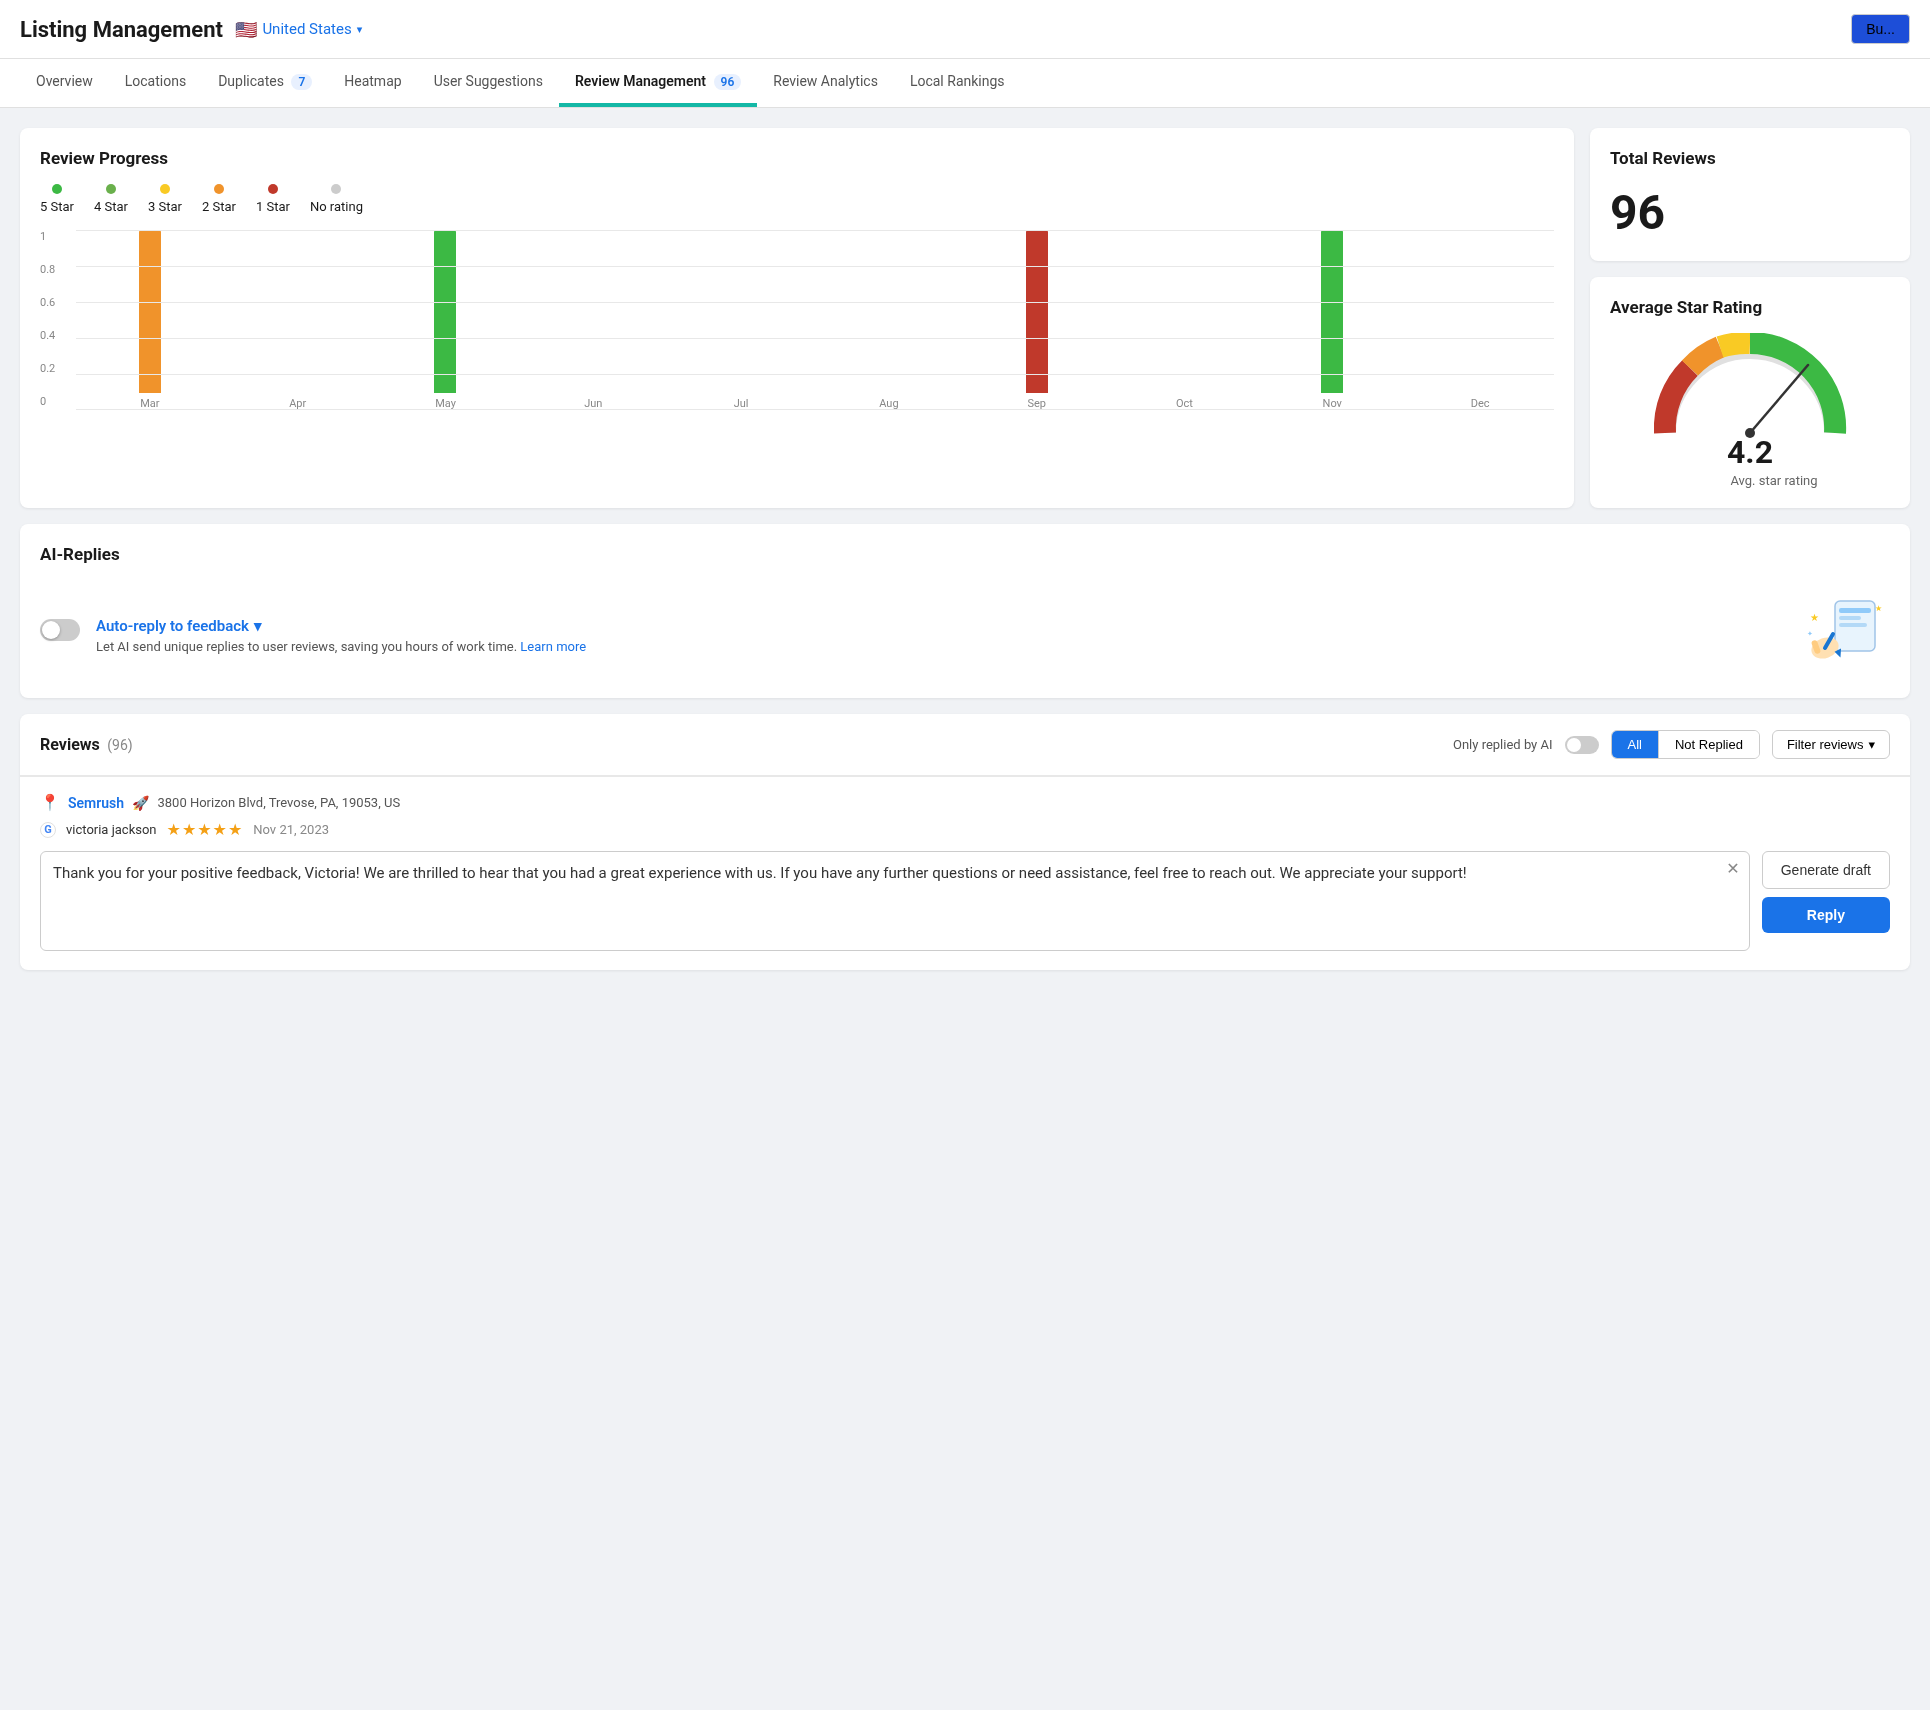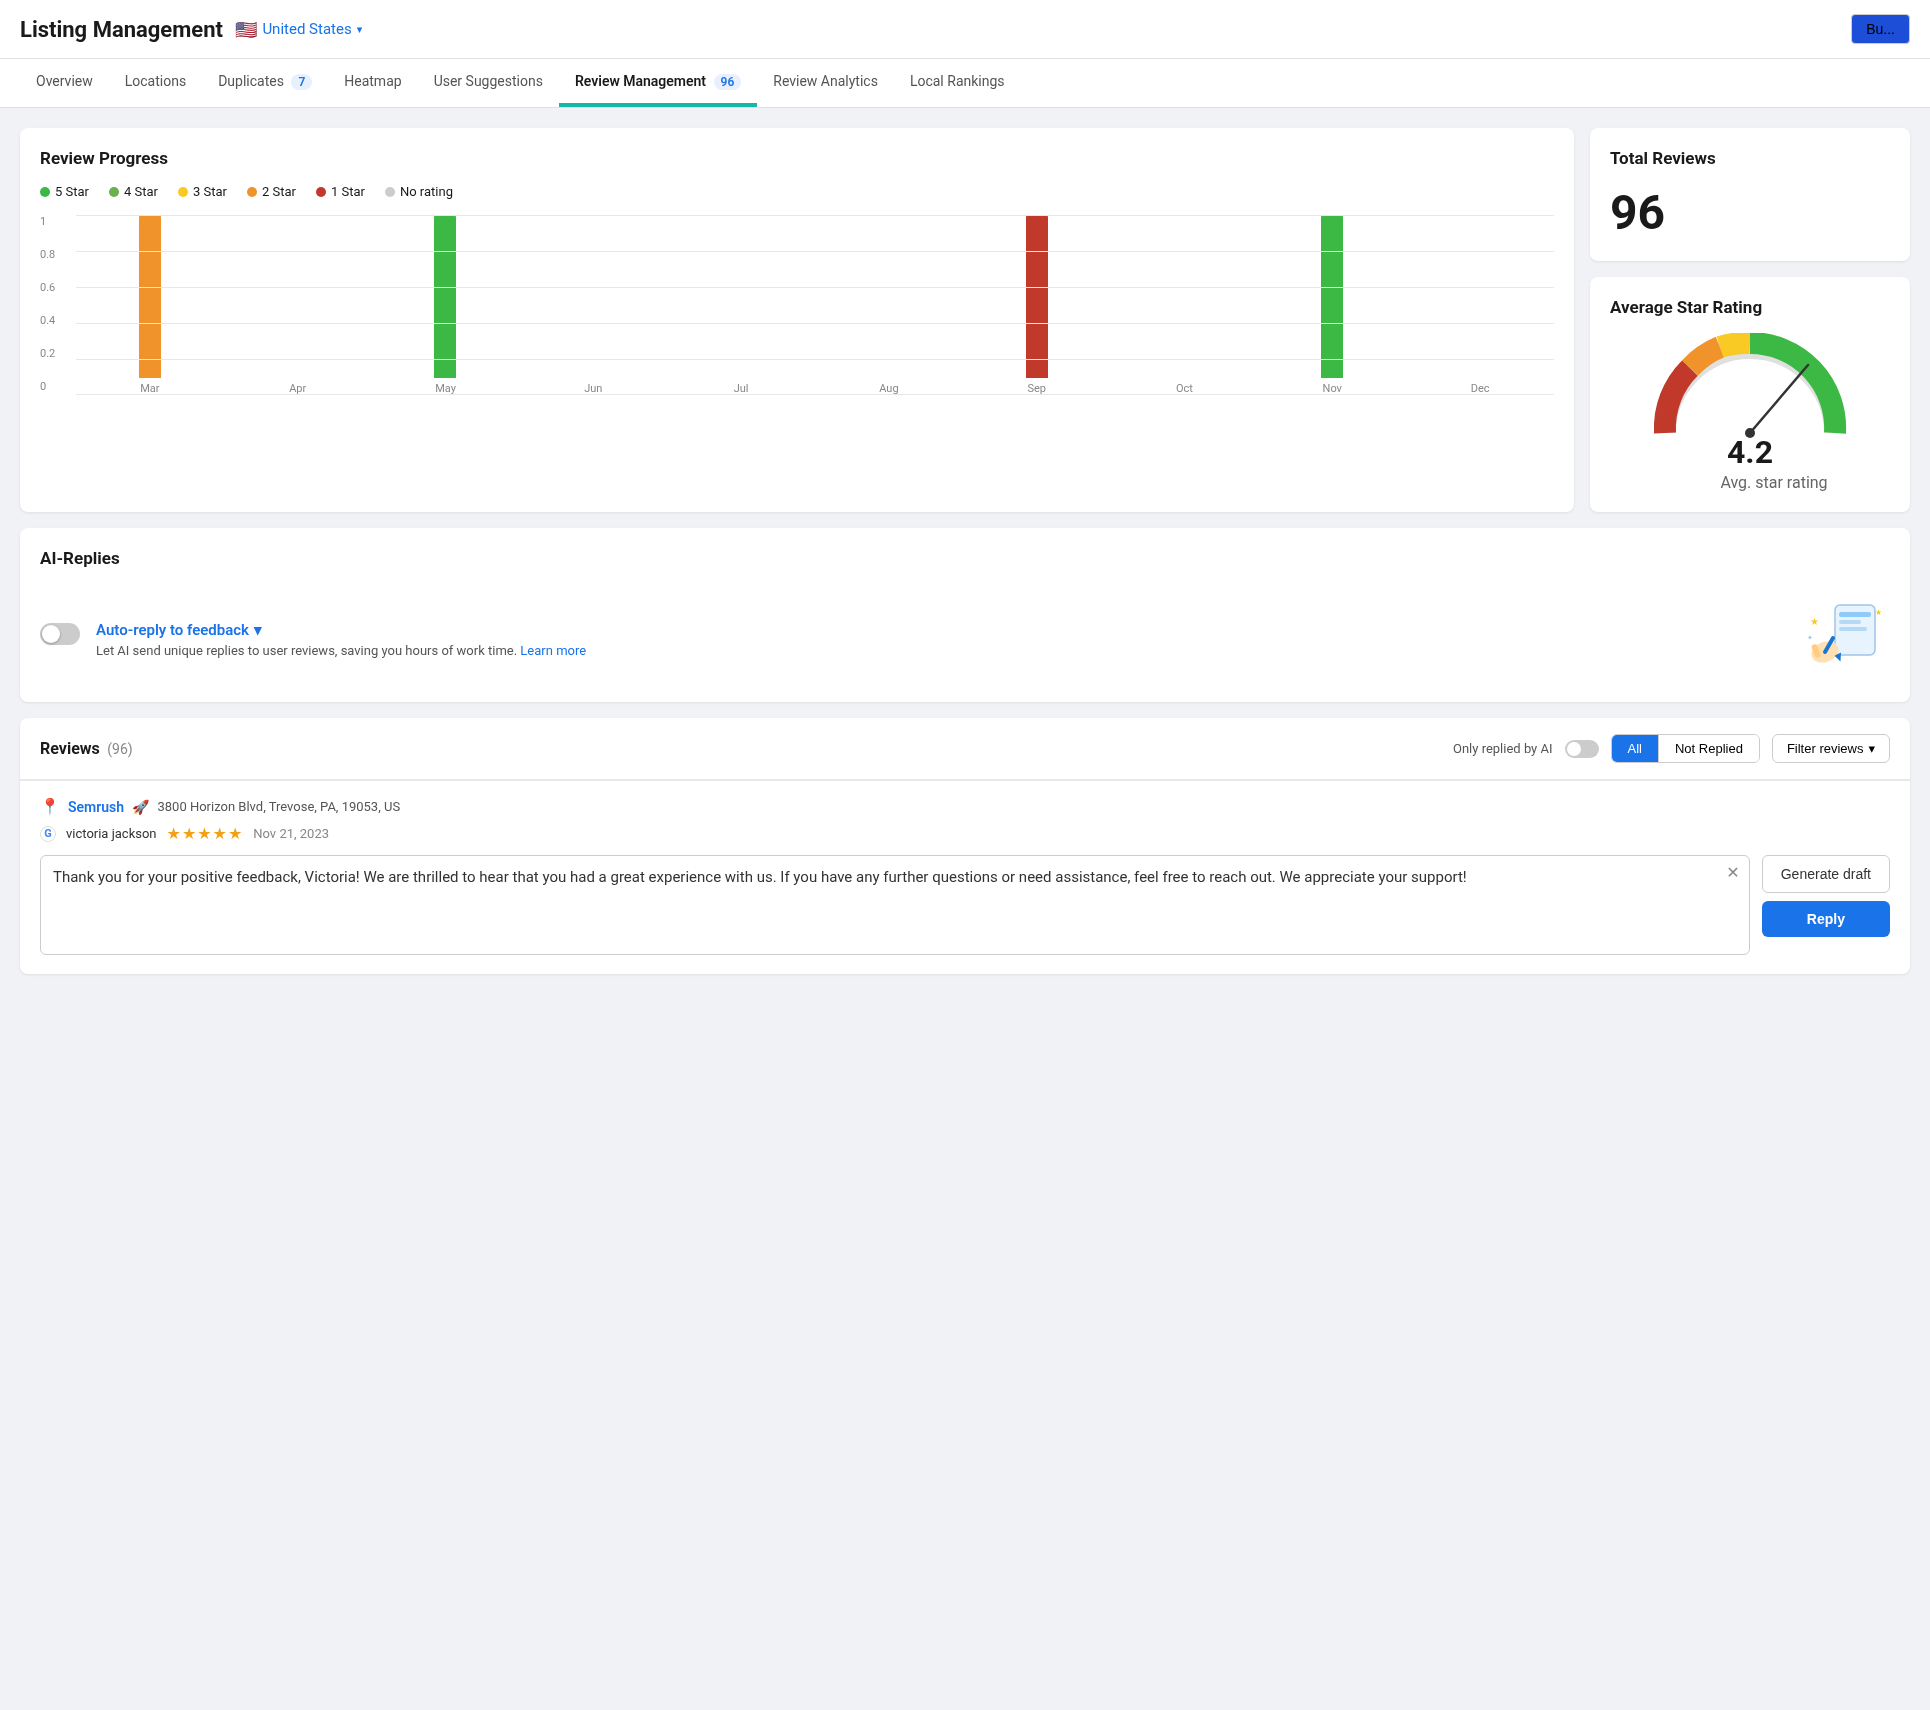--- a/index.html
+++ b/index.html
@@ -25,33 +25,33 @@
 
     
     .top-row { display: flex; gap: 16px; }
 
     
     .review-progress-card { background: #fff; border-radius: 8px; padding: 20px; flex: 1; box-shadow: 0 1px 3px rgba(0,0,0,0.08); }
     .card-title { font-size: 17px; font-weight: 700; margin-bottom: 16px; }
 
     
     .legend { display: flex; gap: 20px; margin-bottom: 16px; flex-wrap: wrap; }
-    .legend-item { display: flex; align-items: center; gap: 5px; font-size: 13px; }
+    .legend-item { display: flex; align-items: center; gap: 5px; font-size: 13px; flex-direction: column; }
     .legend-dot { width: 10px; height: 10px; border-radius: 50%; }
 
     
     .right-cards { display: flex; flex-direction: column; gap: 16px; width: 320px; }
     .total-reviews-card { background: #fff; border-radius: 8px; padding: 20px; box-shadow: 0 1px 3px rgba(0,0,0,0.08); }
     .total-count { font-size: 48px; font-weight: 700; margin-top: 8px; }
 
     .avg-rating-card { background: #fff; border-radius: 8px; padding: 20px; box-shadow: 0 1px 3px rgba(0,0,0,0.08); }
     .gauge-container { display: flex; flex-direction: column; align-items: center; margin-top: 10px; }
     .gauge-svg { width: 200px; height: 110px; }
     .gauge-value { font-size: 32px; font-weight: 700; text-align: center; }
-    .gauge-label { font-size: 16px; color: #666; text-align: right; margin-top: 2px; margin-left: 48px; }
+    .gauge-label { font-size: 13px; color: #666; text-align: right; margin-top: 2px; margin-left: 48px; }
 
     
     .ai-replies-section { background: #fff; border-radius: 8px; padding: 20px; box-shadow: 0 1px 3px rgba(0,0,0,0.08); }
     .ai-replies-content { display: flex; align-items: center; justify-content: space-between; padding: 16px 0 4px; }
     .ai-replies-left { display: flex; align-items: flex-start; gap: 16px; }
     .toggle-switch { width: 40px; height: 22px; background: #ccc; border-radius: 11px; position: relative; cursor: pointer; flex-shrink: 0; margin-top: 2px; }
     .toggle-knob { width: 18px; height: 18px; background: #fff; border-radius: 50%; position: absolute; top: 2px; left: 2px; box-shadow: 0 1px 3px rgba(0,0,0,0.3); transition: left 0.2s; }
     .ai-replies-text { }
     .auto-reply-title { color: #1a73e8; font-size: 15px; font-weight: 600; cursor: pointer; display: flex; align-items: center; gap: 5px; }
     .auto-reply-desc { color: #555; font-size: 13px; margin-top: 4px; }

